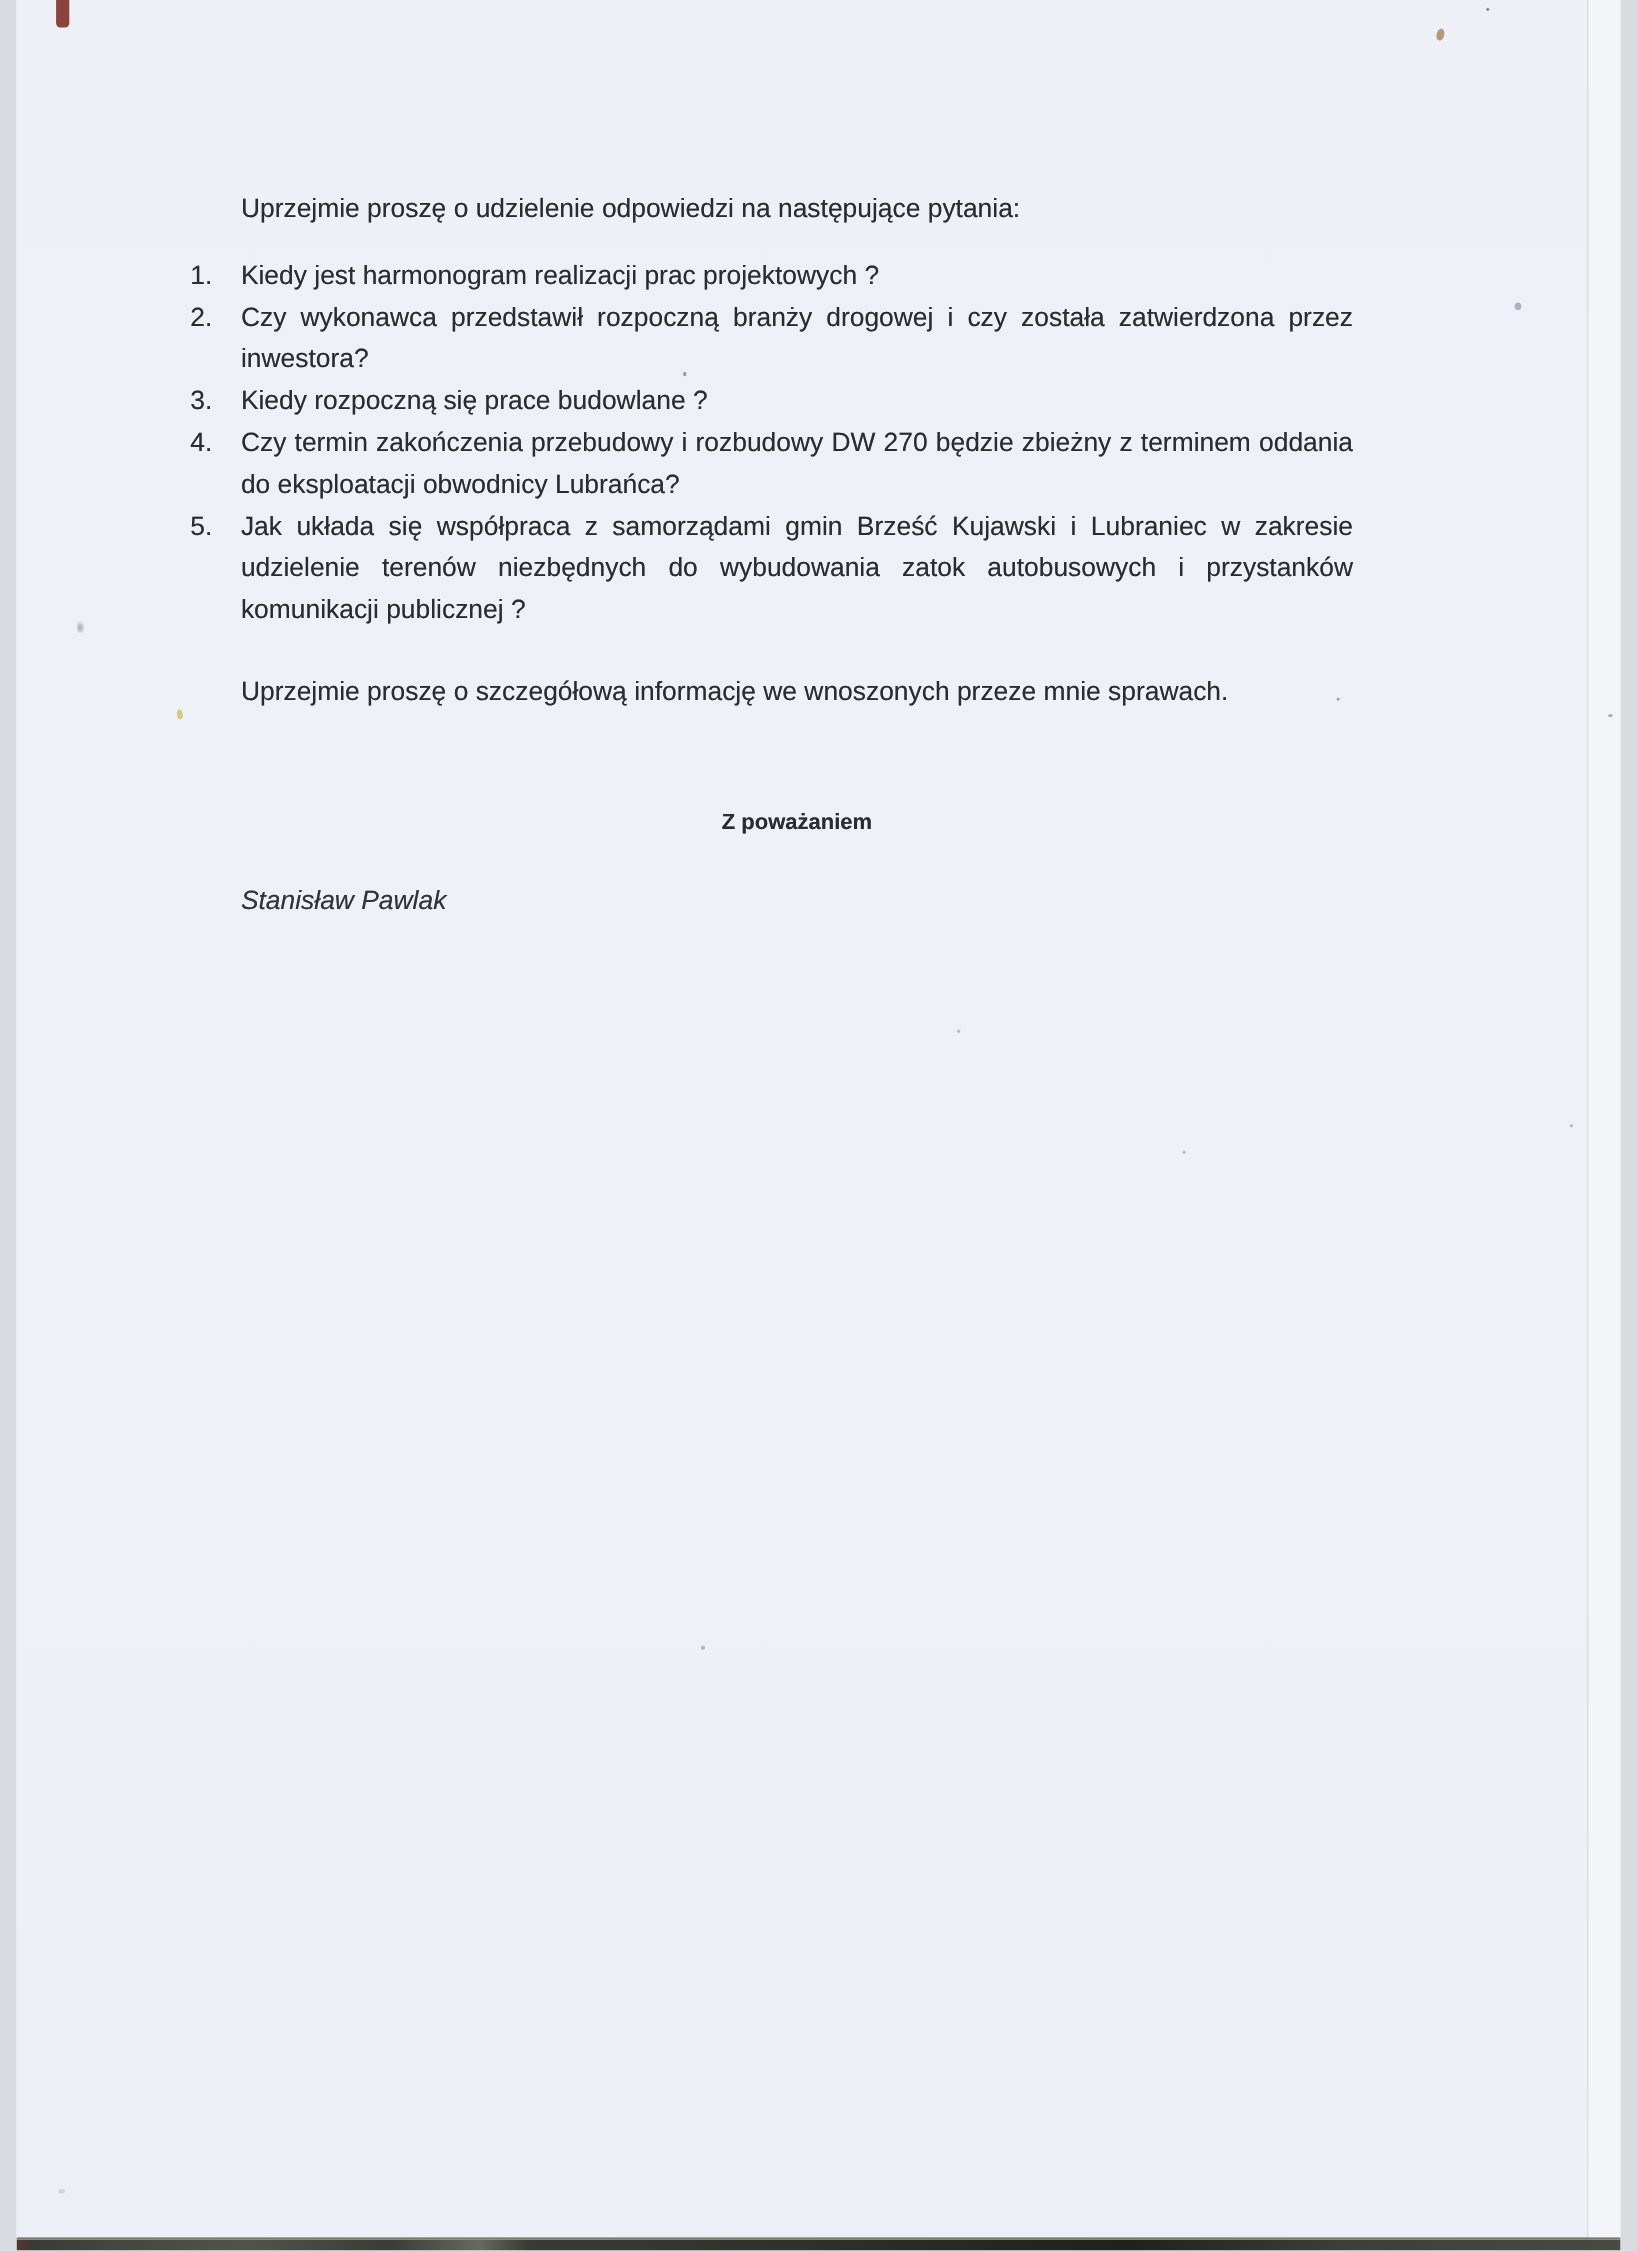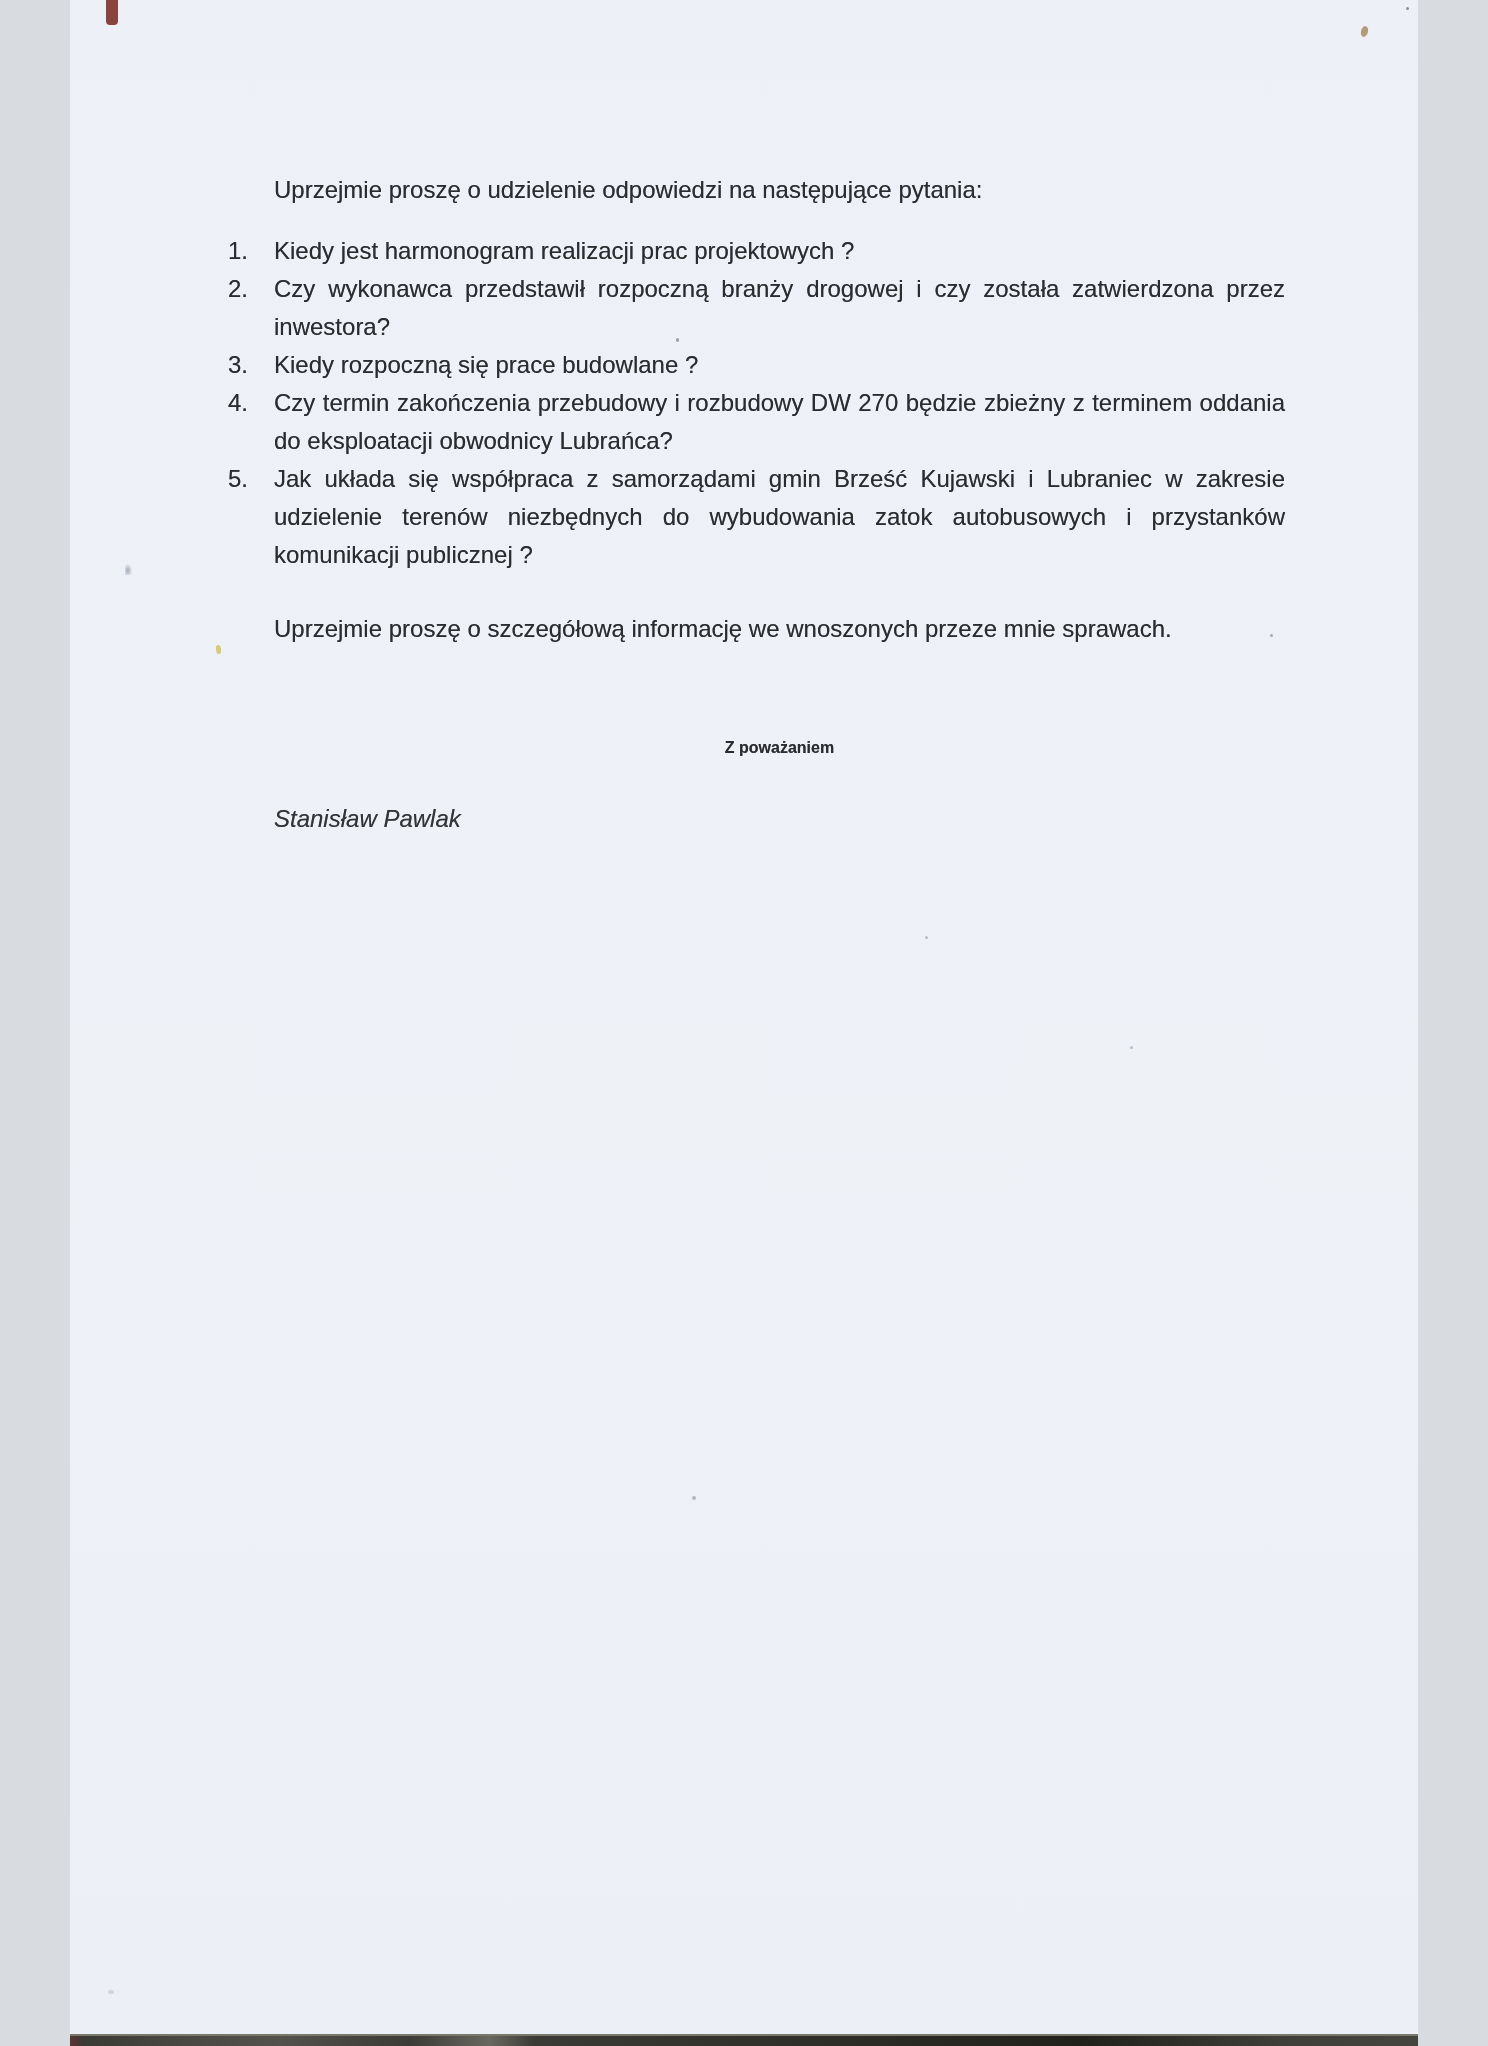--- a/index.html
+++ b/index.html
@@ -1,18 +1,18 @@
 <!DOCTYPE html>
 <html><head>
 <meta charset="utf-8">
 <style>
   html, body { margin: 0; padding: 0; background: #d8dbe0; }
   .sheet {
     position: relative;
-    width: 1348px;
+    width: 1458px;
     height: 2046px;
     margin: 0 auto;
     background: linear-gradient(180deg, #edf0f6 0%, #eef1f6 55%, #ecEFf5 100%);
     background-color: #edf0f6;
     overflow: hidden;
     font-family: "Liberation Sans", "DejaVu Sans", sans-serif;
     color: #2b2c2f;
   }
   
   .ink { text-shadow: 0 0 0.6px rgba(40,40,46,0.55); }
@@ -29,21 +29,21 @@
   .questions { list-style: none; margin: 23px 0 0 0; padding: 0; }
   .q { display: flex; }
   .q-num { flex: 0 0 46px; }
   .q-text { flex: 1 1 auto; text-align: justify; }
   .closing { margin-top: 36px; }
   .valediction {
     margin-top: 81px;
     padding-left: 46px;
     text-align: center;
     font-weight: 700;
-    font-size: 16px;
+    font-size: 20px;
   }
   .signature {
     margin-top: 33px;
     padding-left: 46px;
     text-align: left;
     font-style: italic;
     font-size: 24px;
     color: #333438;
   }
 

